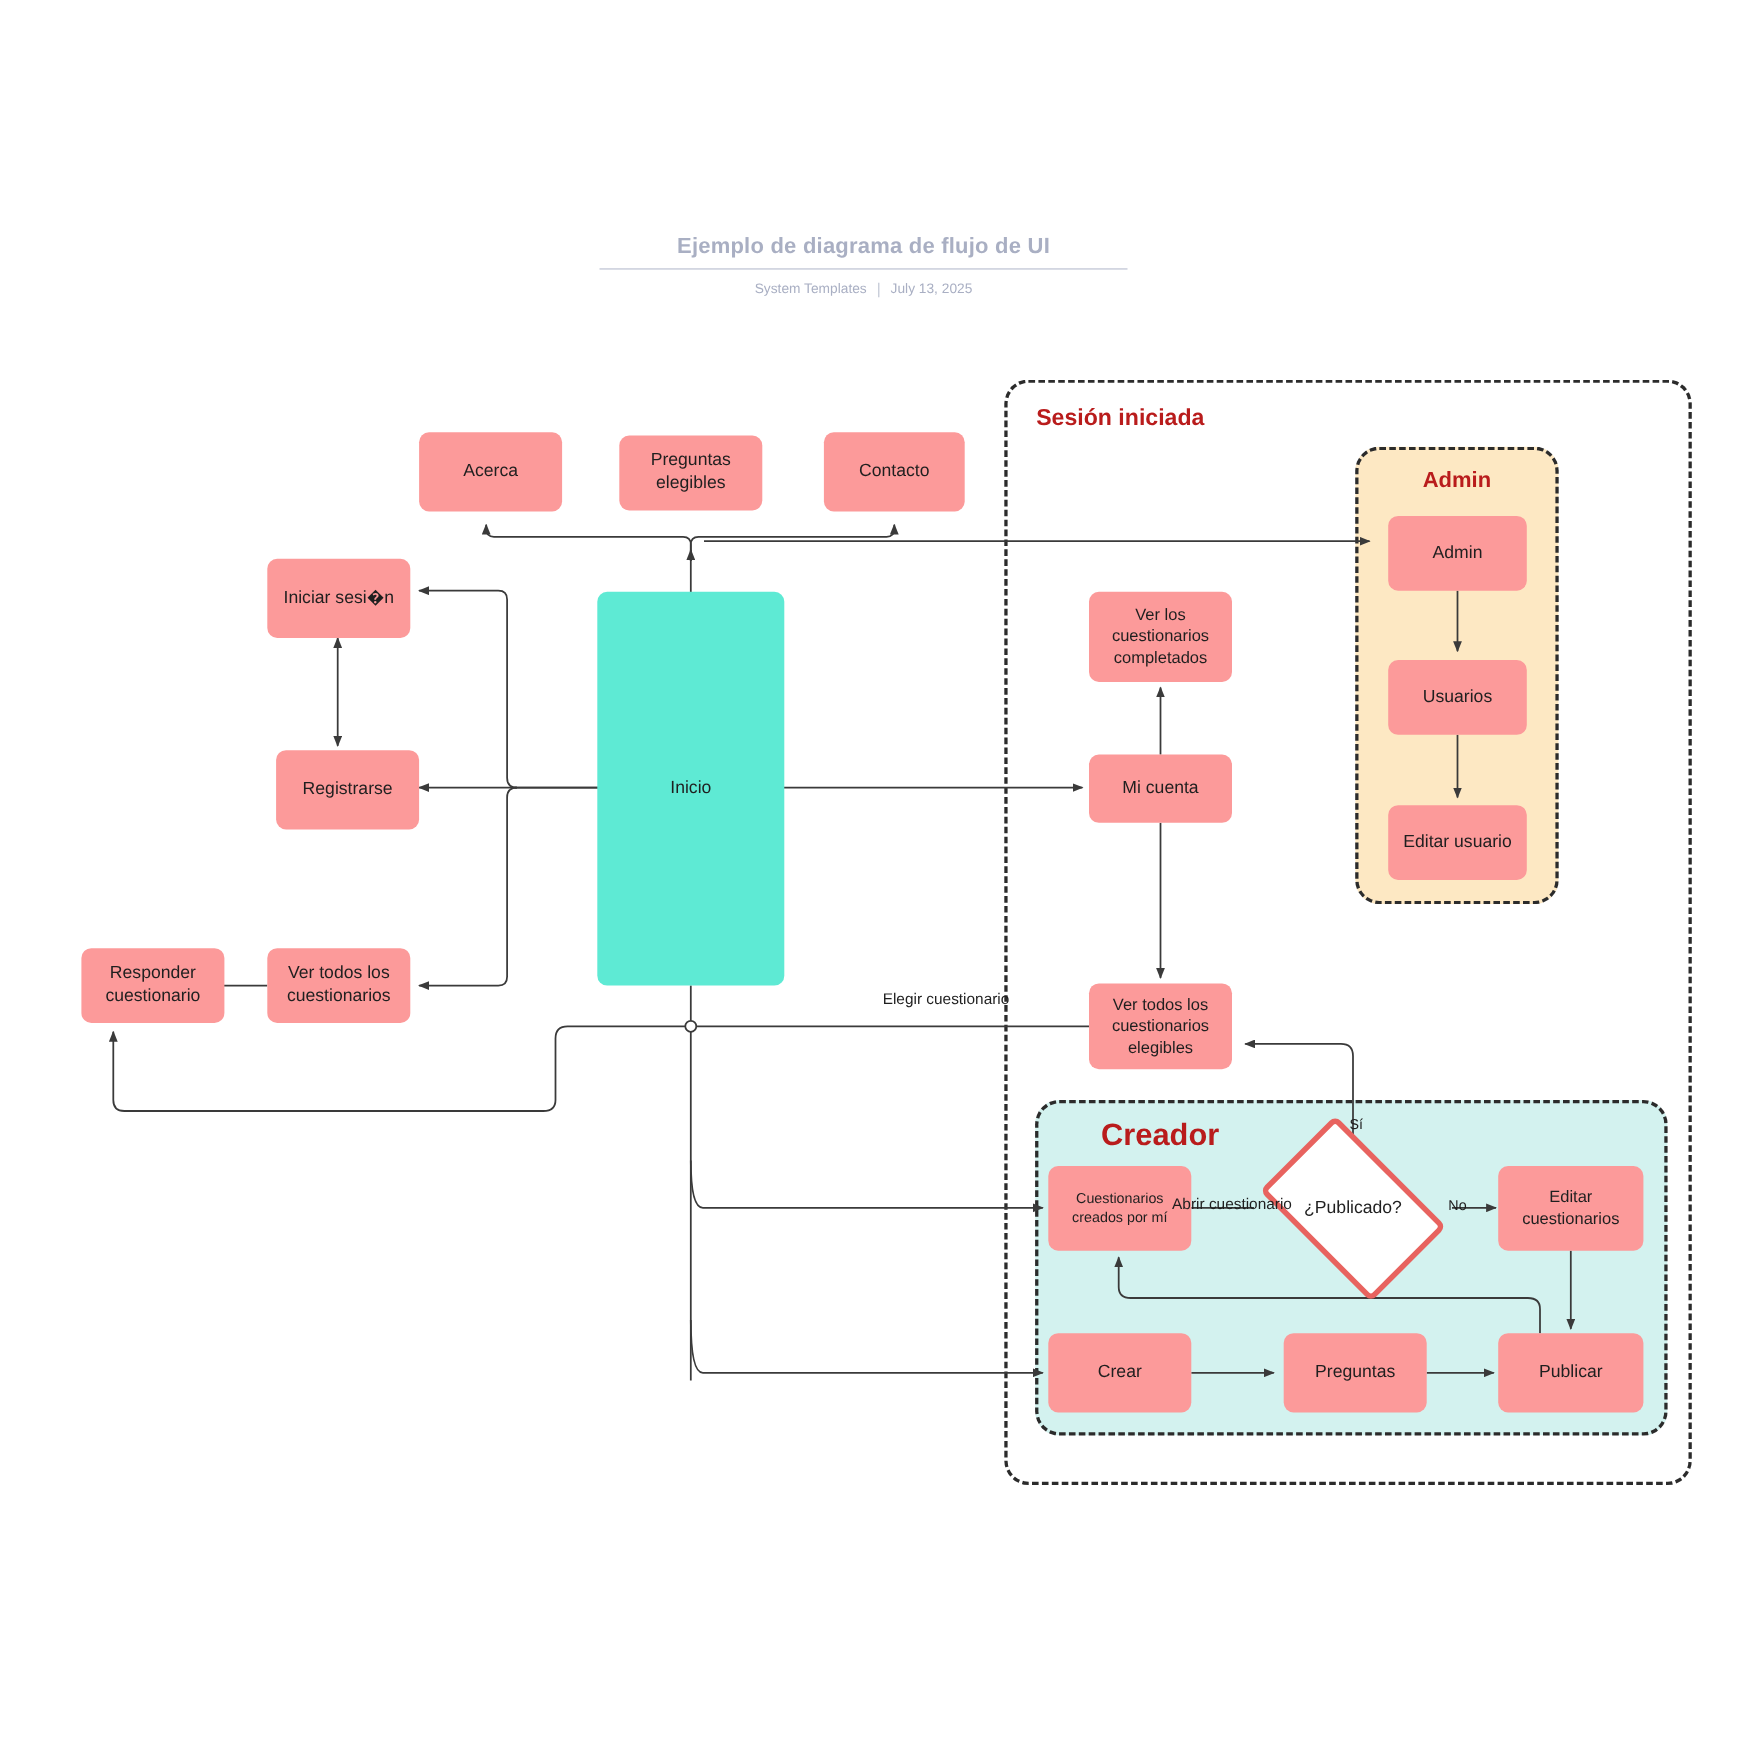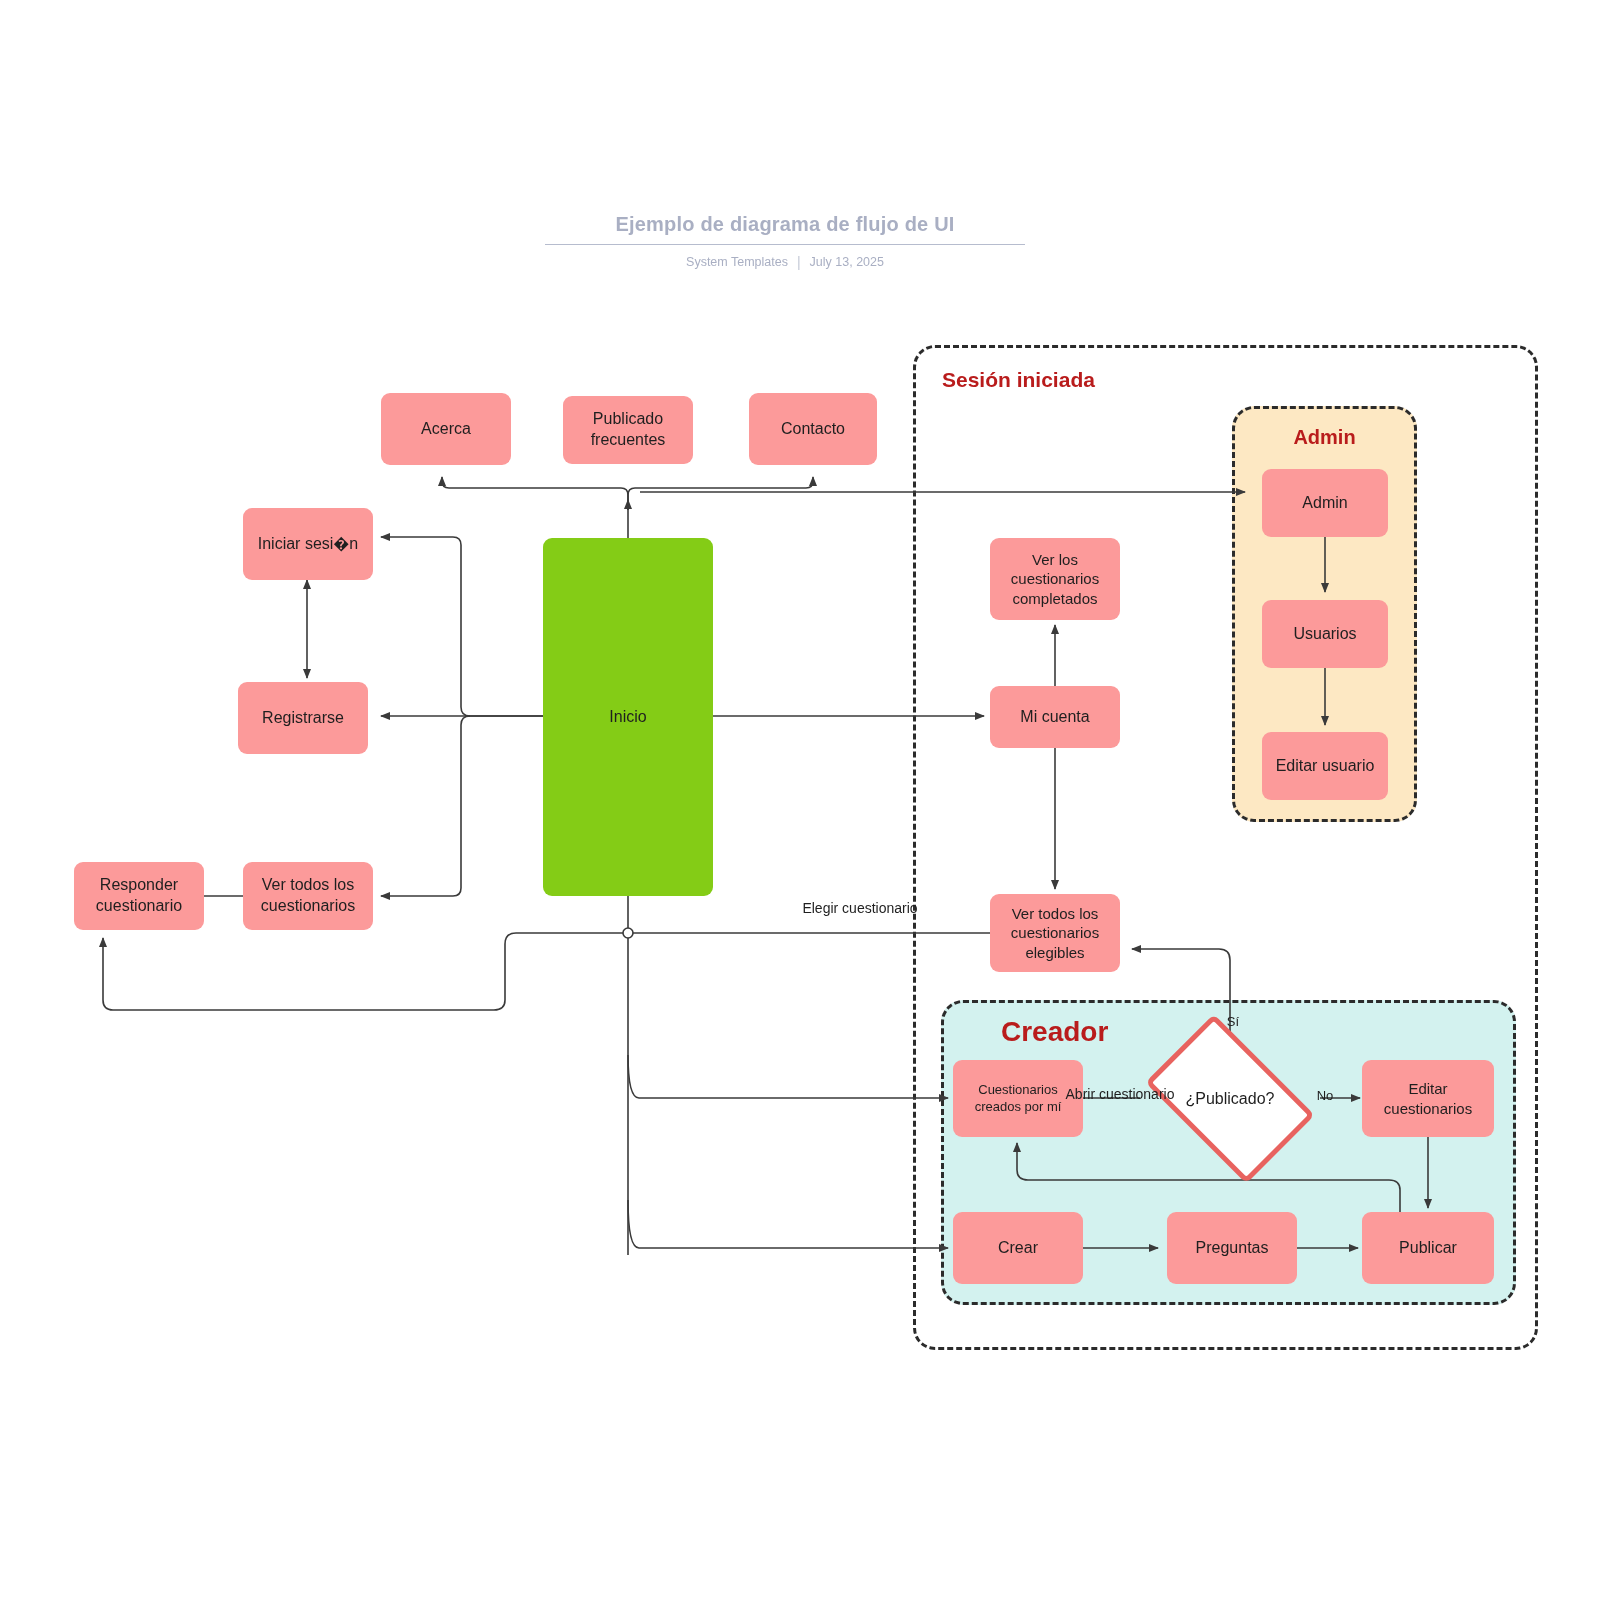--- a/index.html
+++ b/index.html
@@ -79,21 +79,21 @@
     display: flex;
     align-items: center;
     justify-content: center;
     text-align: center;
     font-size: 16px;
     color: #1f1f1f;
     line-height: 1.3;
     padding: 4px 6px;
   }
   .node.primary {
-    background: #84cc16;
+    background: #5eead4;
   }
   .diamond {
     position: absolute;
     display: flex;
     align-items: center;
     justify-content: center;
     text-align: center;
     font-size: 16px;
     color: #1f1f1f;
   }
@@ -206,32 +206,32 @@
       <path d="M1083,1248 L1158,1248" marker-end="url(#arrow)"></path>
       <path d="M1297,1248 L1358,1248" marker-end="url(#arrow)"></path>
     </g>
   </svg>
 
   <div class="node" style="left:381px; top:393px; width:130px; height:72px;">
     <span>Acerca</span>
   </div>
 
   <div class="node" style="left:563px; top:396px; width:130px; height:68px;">
-    <span>Publicado frecuentes</span>
+    <span>Preguntas elegibles</span>
   </div>
 
   <div class="node" style="left:749px; top:393px; width:128px; height:72px;">
     <span>Contacto</span>
   </div>
 
   <div class="node" style="left:243px; top:508px; width:130px; height:72px;">
     <span>Iniciar sesi�n</span>
   </div>
 
-  <div class="node" style="left:238px; top:682px; width:130px; height:72px;">
+  <div class="node" style="left:251px; top:682px; width:130px; height:72px;">
     <span>Registrarse</span>
   </div>
 
   <div class="node primary" style="left:543px; top:538px; width:170px; height:358px;">
     <span>Inicio</span>
   </div>
 
   <div class="node" style="left:38px; top:862px; width:130px; height:68px;margin-left:36px;">
     <span>Responder cuestionario</span>
   </div>

